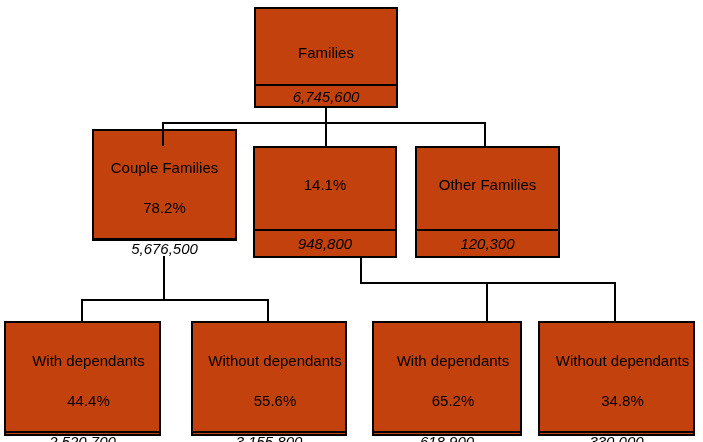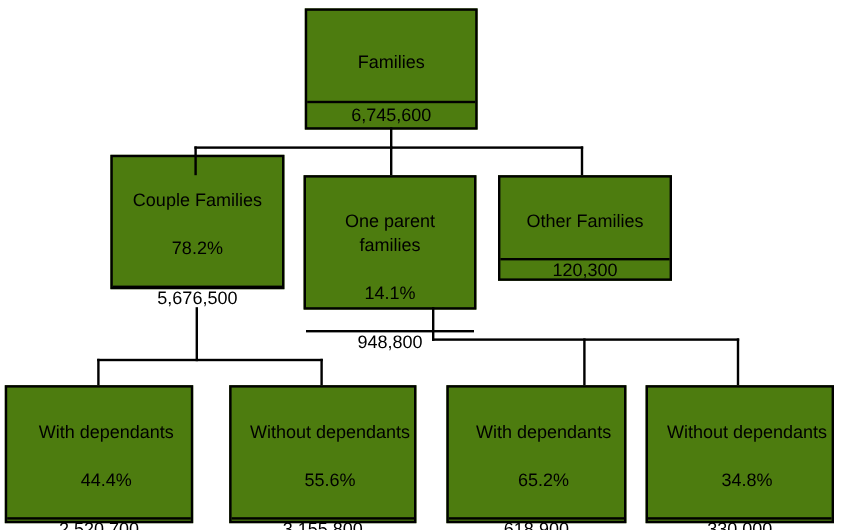--- a/index.html
+++ b/index.html
@@ -10,38 +10,39 @@
     background: #ffffff;
     font-family: "Liberation Sans", "DejaVu Sans", sans-serif;
     color: #000000;
     font-size: 15px;
     overflow: hidden;
   }
   .node {
     position: absolute;
     box-sizing: border-box;
     border: 2px solid #000000;
-    background: #4d7c0f;
+    background: #c2410c;
     display: flex;
     flex-direction: column;
   }
   .node .label {
     flex: 1;
     text-align: center;
     line-height: 20px;
     white-space: pre-line;
   }
   .node .label span { display: block; }
   .node .value {
     box-sizing: border-box;
     border-top: 2px solid #000000;
     text-align: center;
     display: flex;
     align-items: center;
     justify-content: center;
+    font-style: italic;
   }
   .r1 .label { padding-top: 14px; }
   .r1 .value { height: 22px; }
   .r2 .label { padding-top: 7px; }
   .r2 .value { height: 27px; }
   .r3 .label { padding-top: 8px; padding-left: 12px; }
   .r3 .value { height: 29px; }
   .line { position: absolute; background: #000000; }
 </style>
 </head>
@@ -59,28 +60,26 @@
   <div class="node r2" style="left:92px; top:129px; width:145px; height:112px;">
     <div class="label">
       <span>Couple Families</span>
       <span>78.2%</span>
     </div>
     <div class="value">5,676,500</div>
   </div>
 
   <div class="node r2" style="left:253px; top:146px; width:144px; height:112px;">
     <div class="label">
-      <span>One parent
-families</span>
       <span>14.1%</span>
     </div>
     <div class="value">948,800</div>
   </div>
 
-  <div class="node r2" style="left:415px; top:146px; width:145px; height:88px;">
+  <div class="node r2" style="left:415px; top:146px; width:145px; height:112px;">
     <div class="label">
       <span>Other Families</span>
     </div>
     <div class="value">120,300</div>
   </div>
 
   <div class="node r3" style="left:4px; top:321px; width:157px; height:115px;">
     <div class="label">
       <span>With dependants</span>
       <span>44.4%</span>

